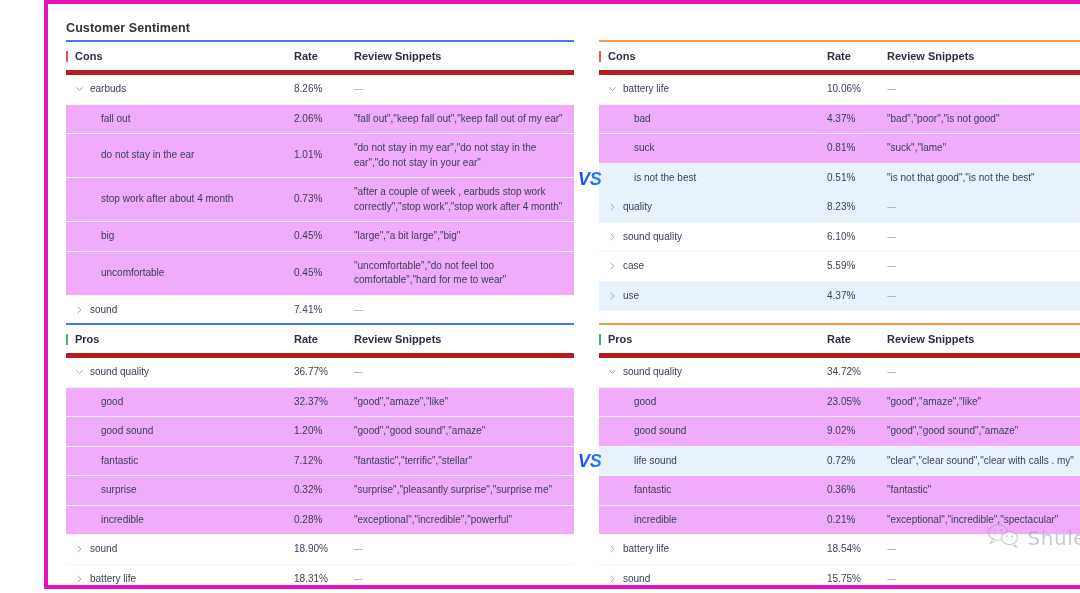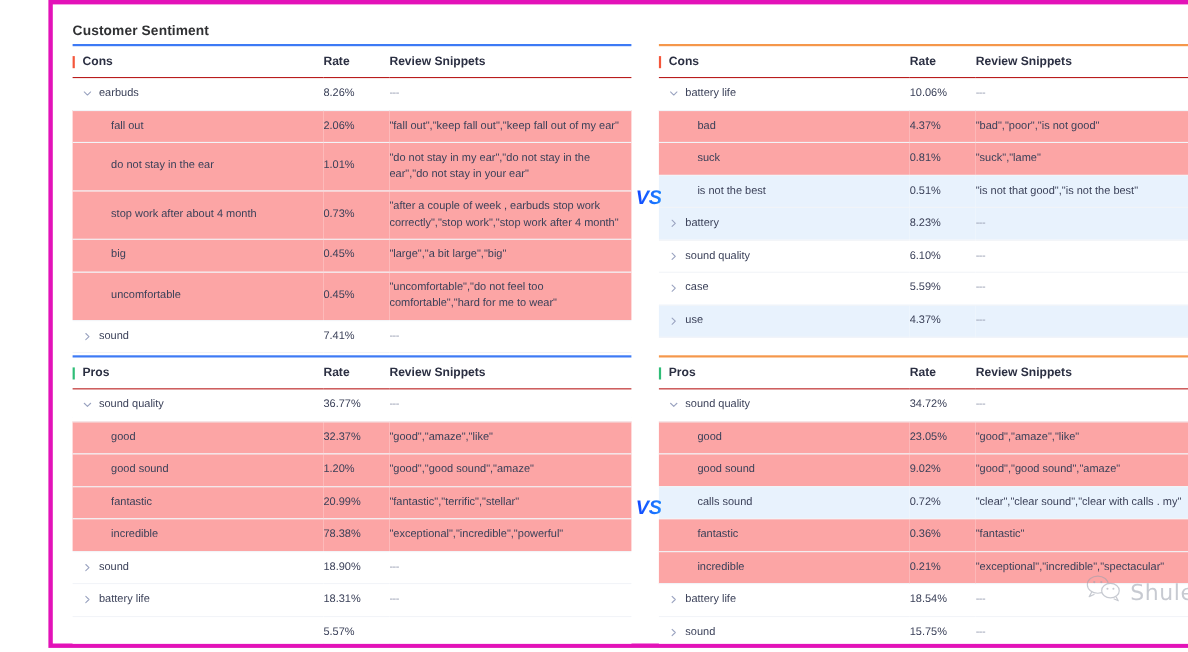--- a/index.html
+++ b/index.html
@@ -62,21 +62,21 @@
     border-collapse: collapse;
     table-layout: fixed;
   }
 
   table.sent-table th {
     text-align: left;
     font-size: 11px;
     font-weight: 700;
     color: #2b2f42;
     padding: 8px 0 8px 0;
-    border-bottom: 1px solid #b91c1c;
+    border-bottom: 5px solid #b91c1c;
     vertical-align: middle;
   }
 
   th.col-name  { width: 228px; padding-left: 8px; }
   th.col-rate  { width: 60px; }
   th.col-snip  { width: auto; }
 
   .th-label {
     display: inline-block;
     position: relative;
@@ -94,21 +94,21 @@
   table.sent-table td {
     font-size: 10px;
     color: #3b4159;
     padding: 7px 0;
     border-bottom: 1px solid #f2f4f8;
     vertical-align: middle;
     line-height: 1.45;
   }
 
   tr.row-level1 td { background: #ffffff; }
-  tr.row-level2 td { background: #fca5a5; }
+  tr.row-level2 td { background: #f0abfc; }
   tr.highlight td  { background: #e8f2fd !important; }
 
   td.cell-name {
     padding-left: 8px;
     color: #3b4159;
   }
   td.cell-rate { color: #3b4159; }
   td.cell-snip { color: #a6abbd; padding-right: 14px; }
 
   .name-wrap {
@@ -354,21 +354,21 @@
               <td class="cell-snip">"is not that good","is not the best"</td>
             </tr>
             <tr class="row-level1 highlight">
               <td class="cell-name">
                 <div class="name-wrap top">
                   <span class="chev">
                     <svg width="9" height="12" viewBox="0 0 9 12">
                       <path d="M3.0 3.2 L5.9 6.0 L3.0 8.8" fill="none" stroke="#9aa3c0" stroke-width="1" stroke-linecap="round" stroke-linejoin="round"></path>
                     </svg>
                   </span>
-                  <span class="nm">battery</span>
+                  <span class="nm">quality</span>
                 </div>
               </td>
               <td class="cell-rate">8.23%</td>
               <td class="cell-snip"><span class="dash">---</span></td>
             </tr>
             <tr class="row-level1">
               <td class="cell-name">
                 <div class="name-wrap top">
                   <span class="chev">
                     <svg width="9" height="12" viewBox="0 0 9 12">
@@ -454,30 +454,39 @@
               </td>
               <td class="cell-rate">1.20%</td>
               <td class="cell-snip">"good","good sound","amaze"</td>
             </tr>
             <tr class="row-level2">
               <td class="cell-name">
                 <div class="name-wrap indent">
                   <span class="nm">fantastic</span>
                 </div>
               </td>
-              <td class="cell-rate">20.99%</td>
+              <td class="cell-rate">7.12%</td>
               <td class="cell-snip">"fantastic","terrific","stellar"</td>
             </tr>
             <tr class="row-level2">
               <td class="cell-name">
                 <div class="name-wrap indent">
+                  <span class="nm">surprise</span>
+                </div>
+              </td>
+              <td class="cell-rate">0.32%</td>
+              <td class="cell-snip">"surprise","pleasantly surprise","surprise me"</td>
+            </tr>
+            <tr class="row-level2">
+              <td class="cell-name">
+                <div class="name-wrap indent">
                   <span class="nm">incredible</span>
                 </div>
               </td>
-              <td class="cell-rate">78.38%</td>
+              <td class="cell-rate">0.28%</td>
               <td class="cell-snip">"exceptional","incredible","powerful"</td>
             </tr>
             <tr class="row-level1">
               <td class="cell-name">
                 <div class="name-wrap top">
                   <span class="chev">
                     <svg width="9" height="12" viewBox="0 0 9 12">
                       <path d="M3.0 3.2 L5.9 6.0 L3.0 8.8" fill="none" stroke="#9aa3c0" stroke-width="1" stroke-linecap="round" stroke-linejoin="round"></path>
                     </svg>
                   </span>
@@ -548,21 +557,21 @@
                 <div class="name-wrap indent">
                   <span class="nm">good sound</span>
                 </div>
               </td>
               <td class="cell-rate">9.02%</td>
               <td class="cell-snip">"good","good sound","amaze"</td>
             </tr>
             <tr class="row-level2 highlight">
               <td class="cell-name">
                 <div class="name-wrap indent">
-                  <span class="nm">calls sound</span>
+                  <span class="nm">life sound</span>
                 </div>
               </td>
               <td class="cell-rate">0.72%</td>
               <td class="cell-snip">"clear","clear sound","clear with calls . my"</td>
             </tr>
             <tr class="row-level2">
               <td class="cell-name">
                 <div class="name-wrap indent">
                   <span class="nm">fantastic</span>
                 </div>

